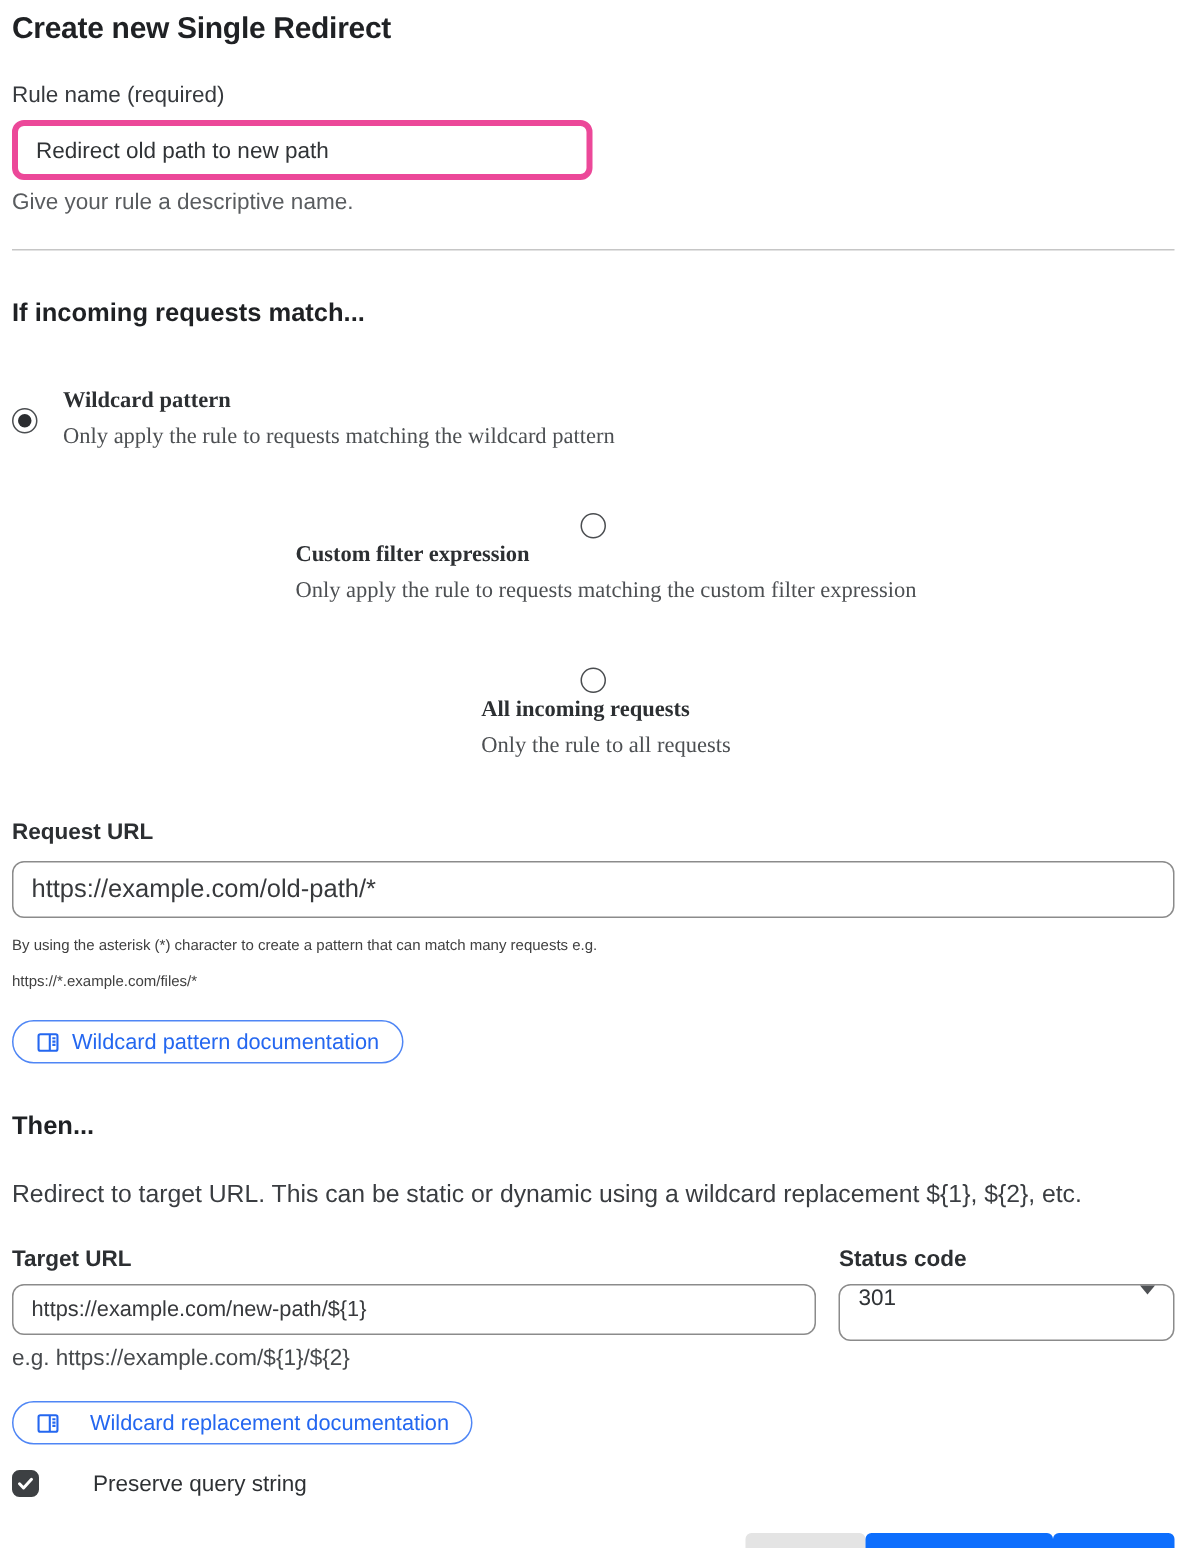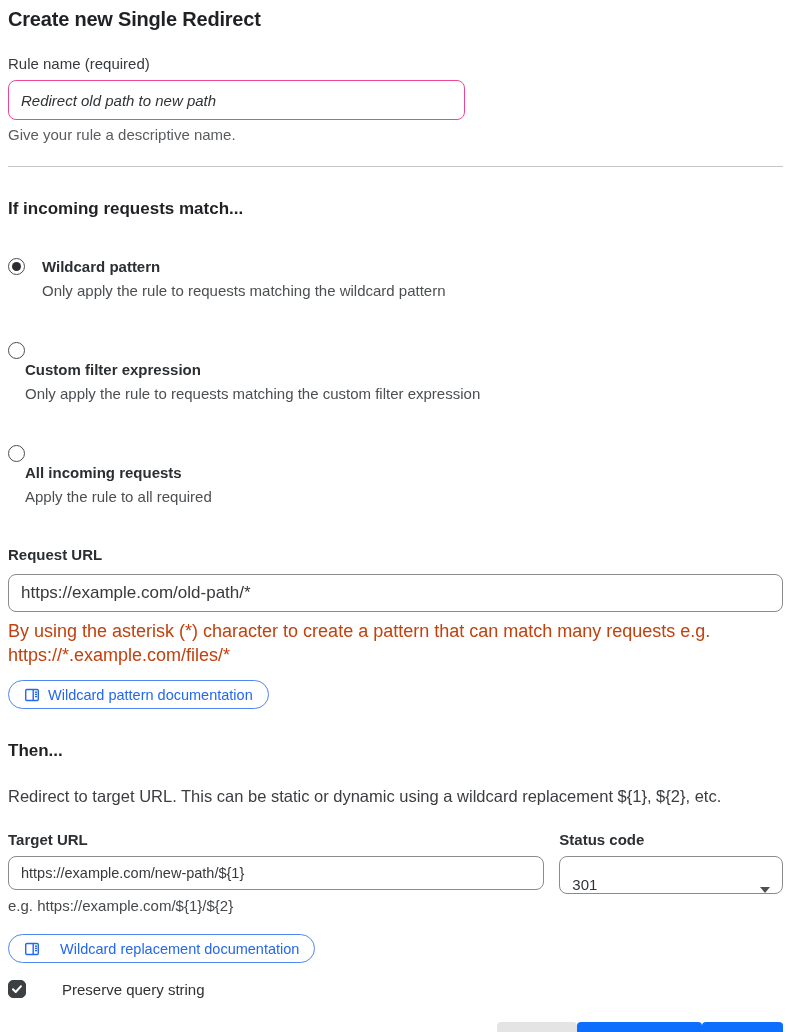--- a/index.html
+++ b/index.html
@@ -13,55 +13,55 @@
   .container { padding: 6px 8px 0 8px; }
 
   .page-title {
     font-size: 20px; line-height: 26px; font-weight: 700; color: #1f2124;
     letter-spacing: -0.2px;
   }
 
   .field-label { margin-top: 22px; font-size: 15px; line-height: 20px; color: #36393d; }
 
   .text-input {
-    display: block; margin-top: 6px; height: 40px; width: 457px;
-    border: 1px solid #ec4899; border-radius: 8px; padding: 0 12px;
+    display: block; margin-top: 6px; height: 40px; width: 387px;
+    border: 4px solid #ec4899; border-radius: 8px; padding: 0 12px;
     font-family: "Liberation Sans", sans-serif; font-size: 15px; color: #303336;
-    background: #fff; outline: none; font-style: italic;
+    background: #fff; outline: none;
   }
   .help-text { margin-top: 5px; font-size: 15px; line-height: 20px; color: #595c5f; }
 
   .divider { margin-top: 21px; border: none; border-top: 1px solid #c6c6c6; }
 
   .section-heading {
     margin-top: 31px; font-size: 17px; line-height: 22px; font-weight: 700; color: #1f2124;
   }
 
-  .radio-item { margin-top: 36px; display: flex; align-items: flex-start; }
+  .radio-item { margin-top: 36px; display: flex; align-items: center; font-family: Liberation Serif, serif; }
   .radio-item + .radio-item { margin-top: 38px; flex-direction: column; }
   .radio-circle {
     flex: 0 0 auto; width: 17px; height: 17px; margin-top: 2px;
     border: 1.5px solid #4a4d50; border-radius: 50%;
     display: flex; align-items: center; justify-content: center; cursor: pointer;
     background: #fff;
   }
   .radio-circle .dot { width: 9px; height: 9px; border-radius: 50%; background: transparent; }
   .radio-circle.checked .dot { background: #2b2d30; }
   .radio-texts { margin-left: 17px; }
   .radio-label { font-size: 15px; line-height: 22px; font-weight: 700; color: #2c2f32; cursor: pointer; }
   .radio-desc { font-size: 15px; line-height: 22px; color: #4c4f52; margin-top: 2px; }
 
   .url-label { margin-top: 36px; font-size: 15px; line-height: 22px; font-weight: 700; color: #2c2f32; }
   .full-input {
     display: block; margin-top: 8px; height: 38px; width: 775px;
     border: 1px solid #8b8b8b; border-radius: 8px; padding: 0 12px;
     font-family: "Liberation Sans", sans-serif; font-size: 17px; color: #37393c;
     background: #fff; outline: none;
   }
-  .url-help { margin-top: 7px; font-size: 18px; line-height: 24px; color: #c2410c; }
+  .url-help { margin-top: 7px; font-size: 10px; line-height: 24px; color: #404040; }
 
   .doc-button {
     margin-top: 13px; height: 29px; display: inline-flex; align-items: center; gap: 8px;
     padding: 0 15px; border: 1px solid #4f86f5; border-radius: 15px; background: #fff;
     color: #2467f0; font-family: "Liberation Sans", sans-serif; font-size: 14.5px; cursor: pointer;
   }
   .doc-button svg { display: block; }
 
   .then-para { margin-top: 22px; font-size: 16.5px; line-height: 24px; color: #3a3d41; }
 
@@ -70,21 +70,21 @@
   .col-status { width: 226px; }
   .two-col .field-head { margin-top: 21px; font-size: 15px; line-height: 22px; font-weight: 700; color: #2c2f32; }
   .col-input {
     display: block; margin-top: 5px; height: 34px; width: 100%;
     border: 1px solid #8b8b8b; border-radius: 8px; padding: 0 12px;
     font-family: "Liberation Sans", sans-serif; font-size: 14.5px; color: #37393c; outline: none;
   }
   .select-box {
     margin-top: 5px; height: 38px; width: 100%;
     border: 1px solid #8b8b8b; border-radius: 8px; padding: 0 12px;
-    display: flex; align-items: flex-end; justify-content: space-between;
+    display: flex; align-items: flex-start; justify-content: space-between;
     font-size: 15px; color: #303336; cursor: pointer; background: #fff;
   }
   .caret-down {
     width: 0; height: 0; border-left: 5.5px solid transparent;
     border-right: 5.5px solid transparent; border-top: 6px solid #4e5154;
   }
   .eg-text { margin-top: 6px; font-size: 15px; line-height: 20px; color: #46494c; }
 
   .doc-button.second { margin-top: 18px; gap: 20px; }
 
@@ -141,21 +141,21 @@
       <div class="radio-desc">Only apply the rule to requests matching the custom filter expression</div>
     </span>
   </div>
 
   <div class="radio-item">
     <span class="radio-circle">
         <span class="dot"></span>
       </span>
     <span class="radio-texts">
       <div class="radio-label">All incoming requests</div>
-      <div class="radio-desc">Apply the rule to all required</div>
+      <div class="radio-desc">Only the rule to all requests</div>
     </span>
   </div>
 
   <div class="url-label">Request URL</div>
   <input class="full-input" type="text" value="https://example.com/old-path/*" style="">
   <div class="url-help">
     <div>By using the asterisk (*) character to create a pattern that can match many requests e.g.</div>
     <div>https://*.example.com/files/*</div>
   </div>
 

